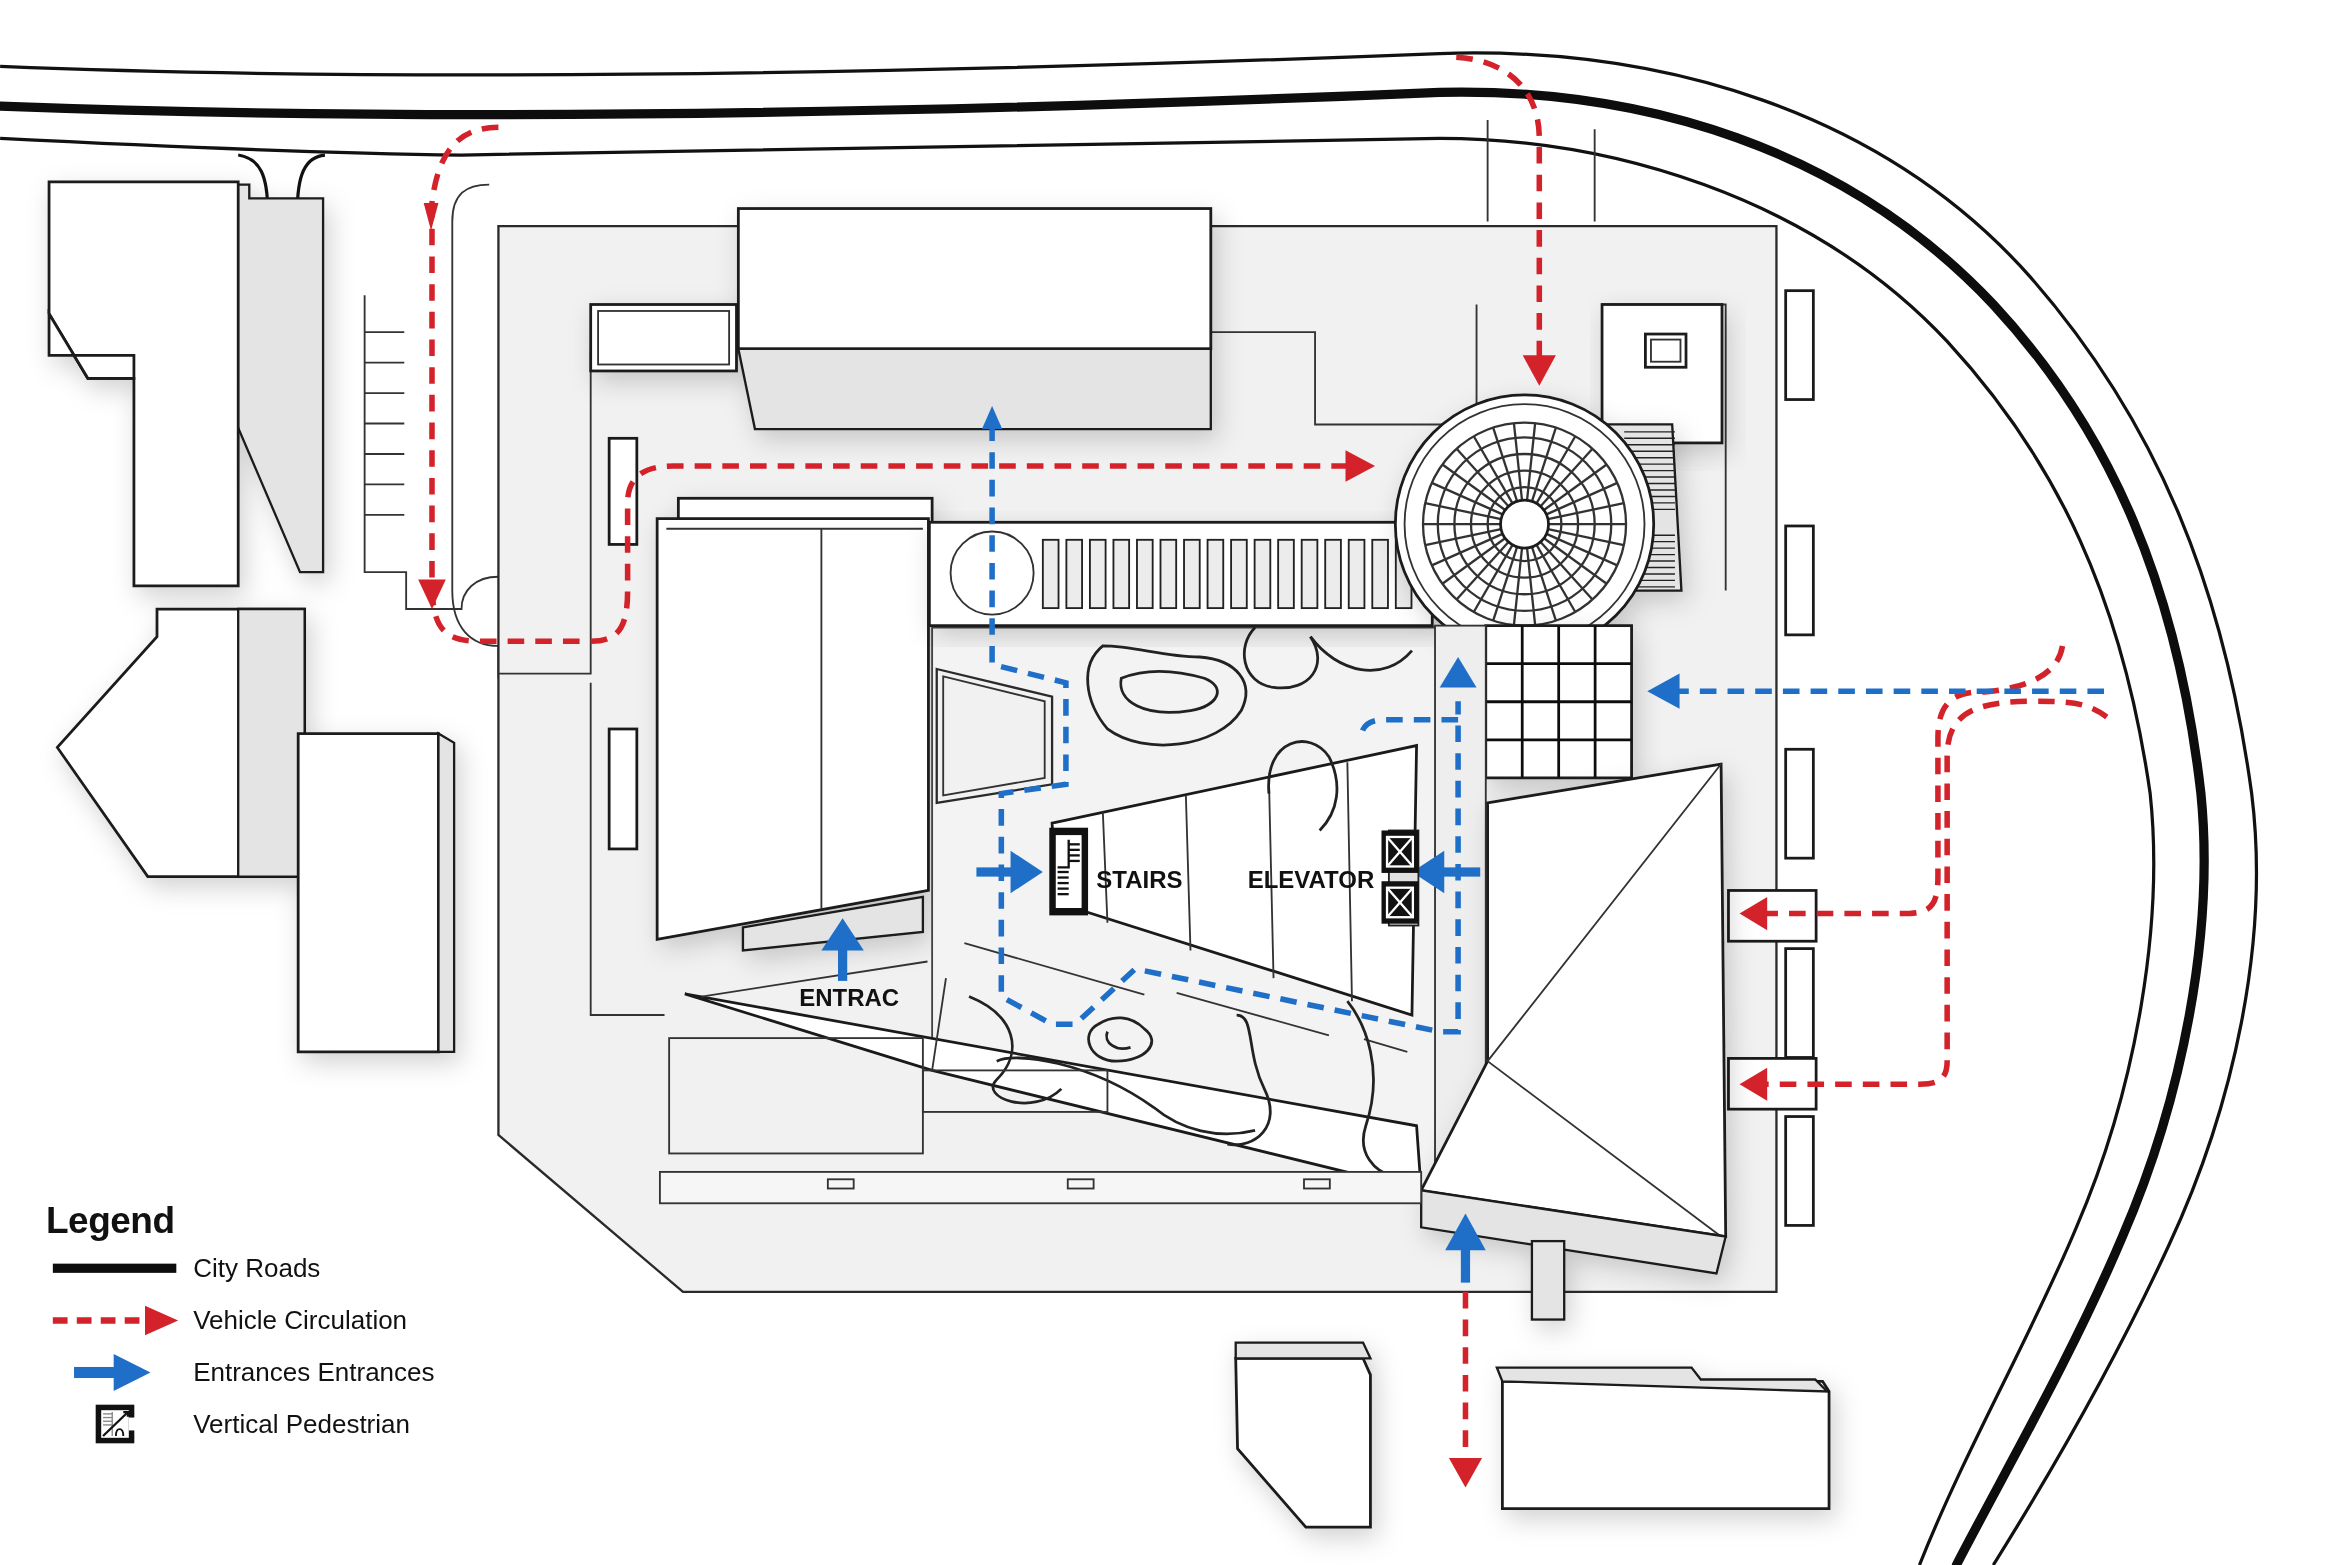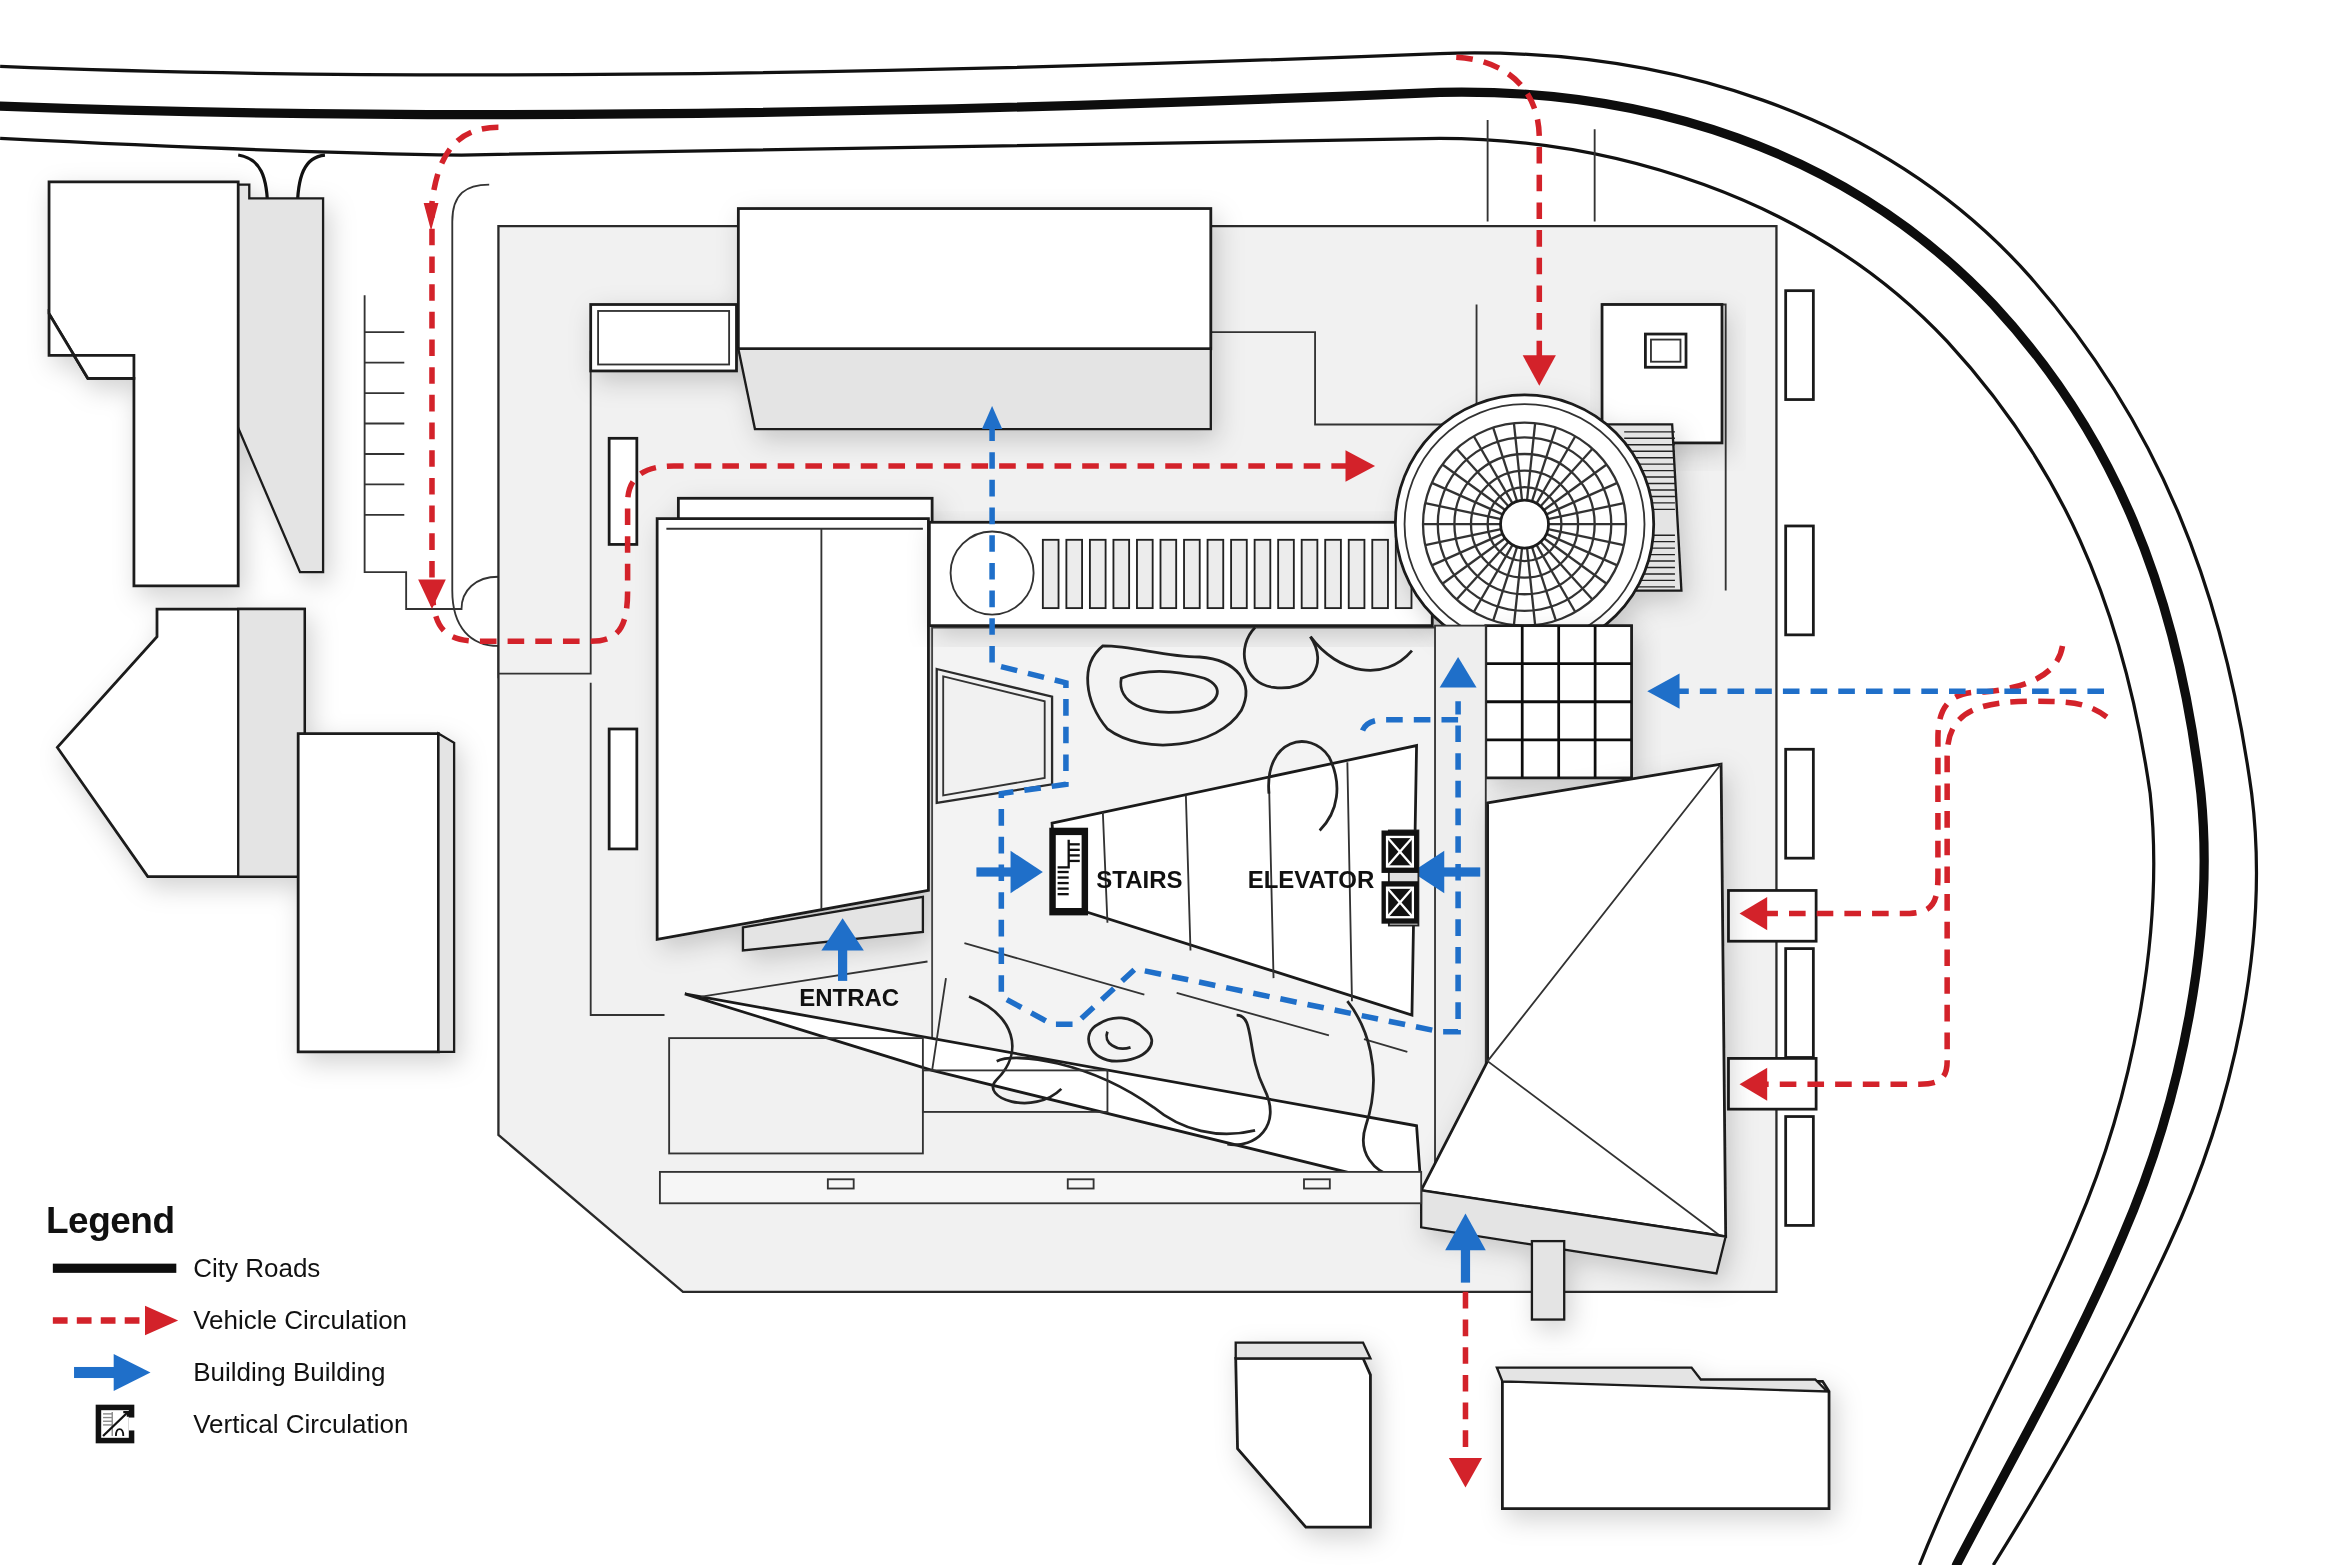--- a/index.html
+++ b/index.html
@@ -369,37 +369,37 @@
   </div>
 
 
   <div class="legend-row">
     <div class="legend-sym">
       <svg width="129" height="41" viewBox="0 0 140 44">
         <rect x="25" y="16" width="50" height="12" fill="#1f6fc9"></rect>
         <path d="M68,2 L108,22 L68,42 Z" fill="#1f6fc9"></path>
       </svg>
     </div>
-    <span class="legend-text">Building Building</span>
+    <span class="legend-text">Entrances Entrances</span>
   </div>
 
   <div class="legend-row">
     <div class="legend-sym">
       <svg width="46" height="46" viewBox="0 0 50 50">
         <rect x="4" y="4" width="42" height="42" fill="#111"></rect>
         <rect x="10" y="10" width="30" height="30" fill="#fff"></rect>
         <rect x="40" y="18" width="8" height="14" fill="#fff"></rect>
         <g stroke="#888" stroke-width="1.5">
           <line x1="12" y1="14" x2="22" y2="14"></line>
             <line x1="12" y1="18" x2="22" y2="18"></line>
           <line x1="12" y1="22" x2="22" y2="22"></line>
             <line x1="12" y1="26" x2="22" y2="26"></line>
         </g>
         <line x1="22" y1="12" x2="22" y2="38" stroke="#888" stroke-width="1.5"></line>
         <line x1="12" y1="38" x2="38" y2="13" stroke="#111" stroke-width="2.5"></line>
         <path d="M34,12 L39,12 L39,17" fill="none" stroke="#111" stroke-width="2.5"></path>
         <path d="M26,38 C26,28 34,28 34,38" fill="none" stroke="#111" stroke-width="2"></path>
       </svg>
     </div>
-    <span class="legend-text">Vertical Circulation</span>
+    <span class="legend-text">Vertical Pedestrian</span>
   </div>
 </div>
 
 
 </body></html>

